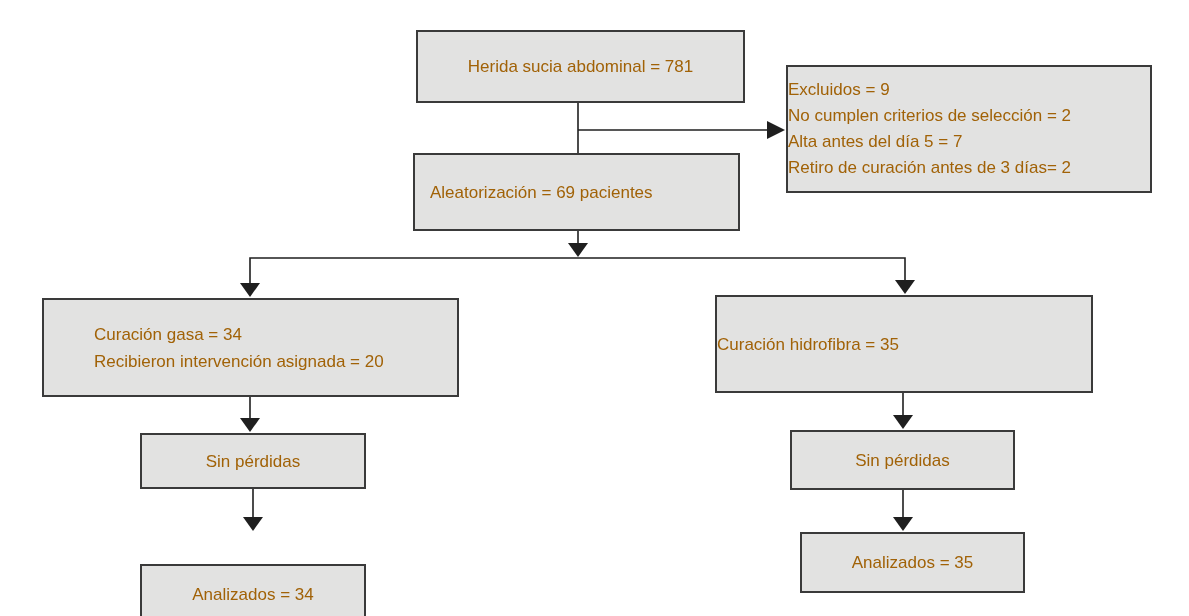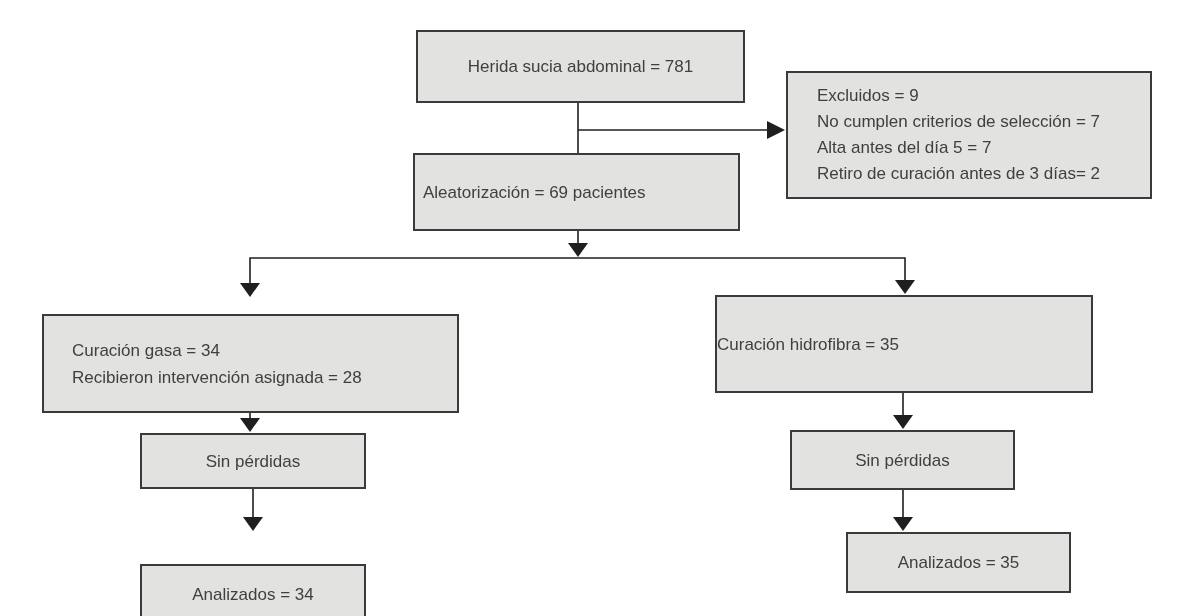--- a/index.html
+++ b/index.html
@@ -6,21 +6,21 @@
     margin: 0;
     padding: 0;
     background: #ffffff;
   }
   .canvas {
     position: relative;
     width: 1189px;
     height: 616px;
     background: #ffffff;
     font-family: "Liberation Sans", sans-serif;
-    color: #404040;
+    color: #a16207;
     overflow: hidden;
   }
   .connectors {
     position: absolute;
     left: 0;
     top: 0;
     width: 1189px;
     height: 616px;
   }
   .connectors path {
@@ -46,28 +46,28 @@
   .box.centered {
     align-items: center;
     text-align: center;
   }
   .box.leftalign {
     align-items: flex-start;
     text-align: left;
   }
   
   .box-top            { left: 416px; top: 30px;  width: 329px; height: 73px; }
-  .box-excluded       { left: 786px; top: 65px;  width: 366px; height: 128px; padding-left: 29px; line-height: 26px; margin-top: 6px; }
-  .box-randomization  { left: 413px; top: 153px; width: 327px; height: 78px; padding-left: 8px; }
-  .box-gauze          { left: 42px;  top: 314px; width: 417px; height: 99px; padding-left: 28px; }
+  .box-excluded       { left: 786px; top: 65px;  width: 366px; height: 128px; padding-left: 0; line-height: 26px; }
+  .box-randomization  { left: 413px; top: 153px; width: 327px; height: 78px; padding-left: 15px; }
+  .box-gauze          { left: 42px;  top: 298px; width: 417px; height: 99px; padding-left: 50px; }
   .box-hydrofiber     { left: 715px; top: 295px; width: 378px; height: 98px; }
   .box-gauze-noloss   { left: 140px; top: 433px; width: 226px; height: 56px; }
   .box-gauze-analyzed { left: 140px; top: 532px; width: 226px; height: 60px; margin-top: 32px; }
   .box-hf-noloss      { left: 790px; top: 430px; width: 225px; height: 60px; }
-  .box-hf-analyzed    { left: 800px; top: 532px; width: 225px; height: 61px; margin-left: 46px; }
+  .box-hf-analyzed    { left: 800px; top: 532px; width: 225px; height: 61px; }
   .line { display: block; }
 </style>
 </head>
 <body>
 
 <div class="canvas">
 
   <svg class="connectors" width="1189" height="616" viewBox="0 0 1189 616" aria-hidden="true">
 
     <path d="M578 103 V153"></path>
@@ -92,32 +92,32 @@
     <path d="M903 490 V518"></path>
     <polygon points="893,517 913,517 903,531"></polygon>
   </svg>
 
   <div class="box centered box-top">
     <span class="line">Herida sucia abdominal = 781</span>
   </div>
 
   <div class="box leftalign box-excluded">
     <span class="line">Excluidos = 9</span>
-    <span class="line">No cumplen criterios de selección = 7</span>
+    <span class="line">No cumplen criterios de selección = 2</span>
     <span class="line">Alta antes del día 5 = 7</span>
     <span class="line">Retiro de curación antes de 3 días= 2</span>
   </div>
 
   <div class="box leftalign box-randomization">
     <span class="line">Aleatorización = 69 pacientes</span>
   </div>
 
   <div class="box leftalign box-gauze">
     <span class="line">Curación gasa = 34</span>
-    <span class="line">Recibieron intervención asignada = 28</span>
+    <span class="line">Recibieron intervención asignada = 20</span>
   </div>
 
   <div class="box leftalign box-hydrofiber">
     <span class="line">Curación hidrofibra = 35</span>
   </div>
 
   <div class="box centered box-gauze-noloss">
     <span class="line">Sin pérdidas</span>
   </div>
 

